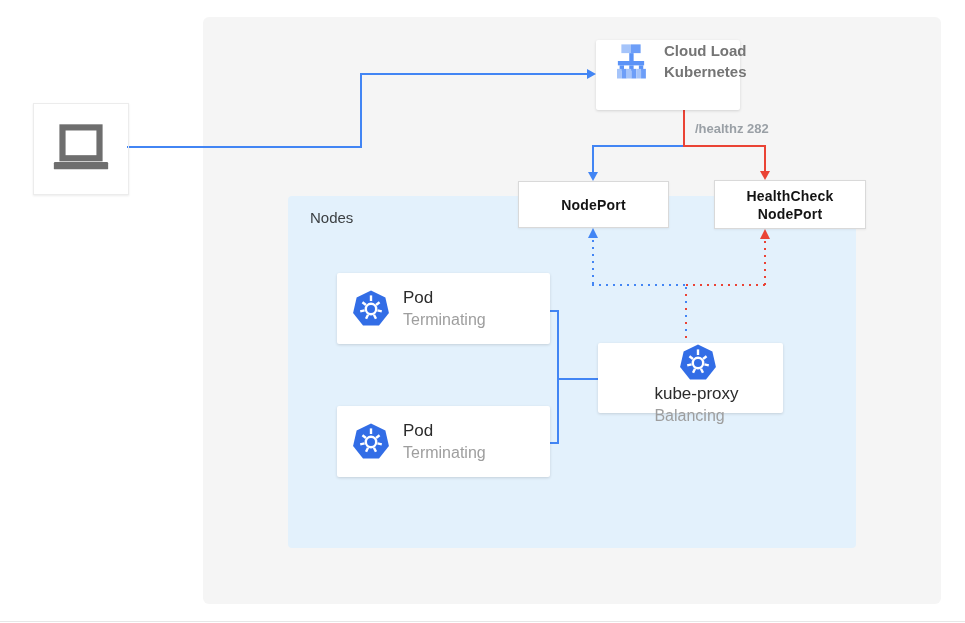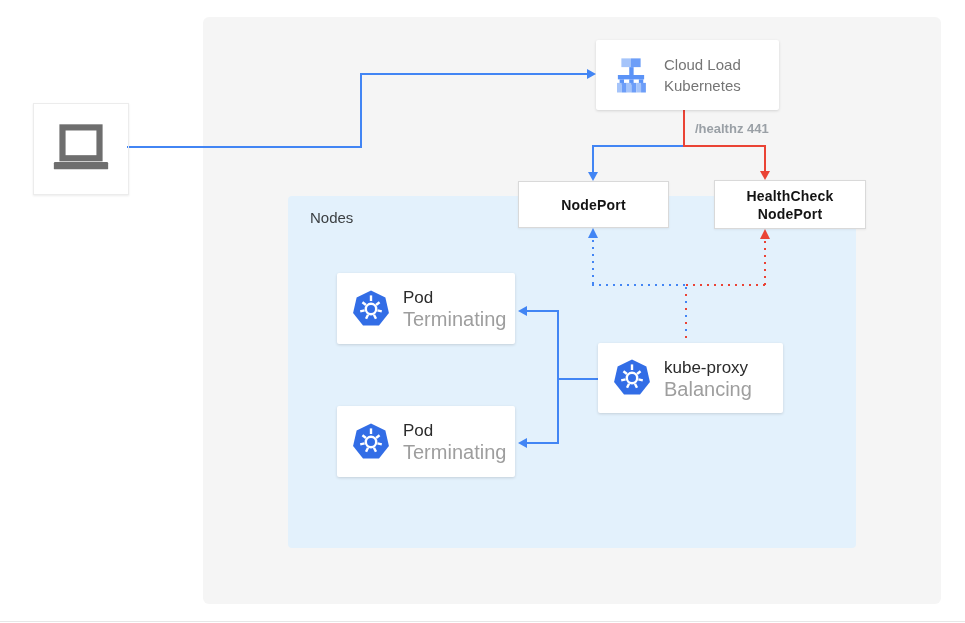--- a/index.html
+++ b/index.html
@@ -13,35 +13,35 @@
 
   
   .gray-panel{left:203px;top:17px;width:738px;height:587px;background:#f5f5f5;border-radius:6px;}
   .nodes-panel{left:288px;top:196px;width:568px;height:352px;background:#e3f1fc;border-radius:4px;}
   .nodes-label{left:22px;top:13px;font-size:15px;color:#3c4043;position:absolute;}
   .bottom-hairline{left:0;top:621px;width:965px;height:1px;background:#e7e7e7;}
 
   
   .card{background:#ffffff;border-radius:2px;box-shadow:0 1px 3px rgba(0,0,0,0.14);}
   .laptop-card{left:33px;top:103px;width:94px;height:90px;border:1px solid #ececec;box-shadow:0 1px 2px rgba(0,0,0,0.08);display:flex;align-items:center;justify-content:center;}
-  .clb-card{left:596px;top:40px;width:183px;height:70px;display:flex;align-items:center;}
+  .clb-card{left:596px;top:40px;width:144px;height:70px;display:flex;align-items:flex-start;font-weight:bold;}
   .clb-icon{margin-left:14px;width:42px;height:42px;flex:0 0 auto;}
   .clb-text{margin-left:12px;font-size:15px;line-height:21px;color:#757575;}
   .port-card{border:1px solid #d9d9d9;background:#fff;display:flex;flex-direction:column;align-items:center;justify-content:center;box-shadow:0 1px 2px rgba(0,0,0,0.06);}
   .nodeport-card{left:518px;top:181px;width:149px;height:45px;}
   .healthcheck-card{left:714px;top:180px;width:150px;height:47px;}
   .port-card .line{font-size:14px;font-weight:bold;color:#141414;line-height:18px;letter-spacing:.2px;}
-  .pod-card{width:178px;height:71px;display:flex;align-items:center;}
+  .pod-card{width:213px;height:71px;display:flex;align-items:center;}
   .pod1{left:337px;top:273px;}
   .pod2{left:337px;top:406px;}
-  .kp-card{left:598px;top:343px;width:185px;height:70px;display:flex;align-items:center;}
+  .kp-card{left:598px;top:343px;width:185px;height:70px;display:flex;align-items:center;flex-direction:column;}
   .k8s-icon{margin-left:14px;width:40px;height:40px;flex:0 0 auto;}
   .card-textcol{margin-left:12px;}
   .card-title{font-size:17px;color:#2b2b2b;line-height:22px;}
-  .card-sub{font-size:20px;color:#9e9e9e;line-height:21px;}
+  .card-sub{font-size:16px;color:#9e9e9e;line-height:21px;}
 
   
   .ln{position:absolute;}
   .h{height:2px;} .v{width:2px;}
   .blue{background:#4285f4;} .red{background:#ea4335;}
   .dot-h-blue{height:2px;background:repeating-linear-gradient(to right,#4285f4 0 2px,transparent 2px 7px);}
   .dot-h-red{height:2px;background:repeating-linear-gradient(to right,#ea4335 0 2px,transparent 2px 7px);}
   .dot-v-blue{width:2px;background:repeating-linear-gradient(to bottom,#4285f4 0 2px,transparent 2px 7px);}
   .dot-v-red{width:2px;background:repeating-linear-gradient(to bottom,#ea4335 0 2px,transparent 2px 7px);}
   .dot-v-mixed{width:2px;background:repeating-linear-gradient(to bottom,#4285f4 0 2px,transparent 2px 7px,#ea4335 7px 9px,transparent 9px 14px);}
@@ -71,21 +71,21 @@
 <div class="ln h blue" style="left:360px;top:73px;width:228px;"></div>
 <div class="arr arr-right-blue" style="left:587px;top:69px;"></div>
 
 <div class="ln v red" style="left:683px;top:110px;height:37px;"></div>
 <div class="ln h blue" style="left:592px;top:145px;width:92px;"></div>
 <div class="ln h red" style="left:683px;top:145px;width:83px;"></div>
 <div class="ln v blue" style="left:592px;top:145px;height:28px;"></div>
 <div class="arr arr-down-blue" style="left:588px;top:172px;"></div>
 <div class="ln v red" style="left:764px;top:145px;height:27px;"></div>
 <div class="arr arr-down-red" style="left:760px;top:171px;"></div>
-<div class="abs healthz-label">/healthz 441</div>
+<div class="abs healthz-label">/healthz 282</div>
 
 <div class="arr arr-up-blue" style="left:588px;top:228px;"></div>
 <div class="ln dot-v-blue" style="left:592px;top:240px;height:47px;"></div>
 <div class="ln dot-h-blue" style="left:592px;top:284px;width:96px;"></div>
 <div class="arr arr-up-red" style="left:760px;top:229px;"></div>
 <div class="ln dot-v-red" style="left:764px;top:241px;height:46px;"></div>
 <div class="ln dot-h-red" style="left:686px;top:284px;width:80px;"></div>
 <div class="ln dot-v-mixed" style="left:685px;top:287px;height:56px;"></div>
 
 <div class="ln h blue" style="left:558px;top:378px;width:40px;"></div>

